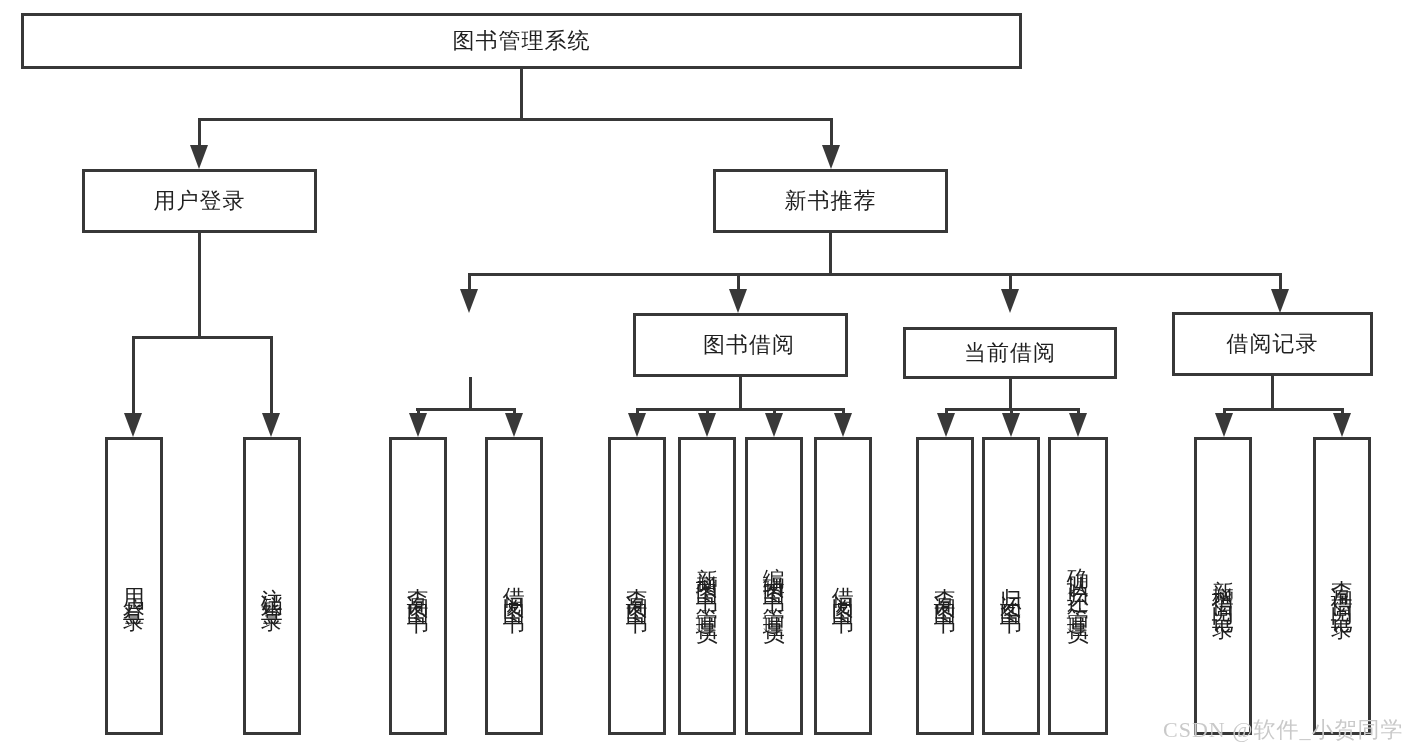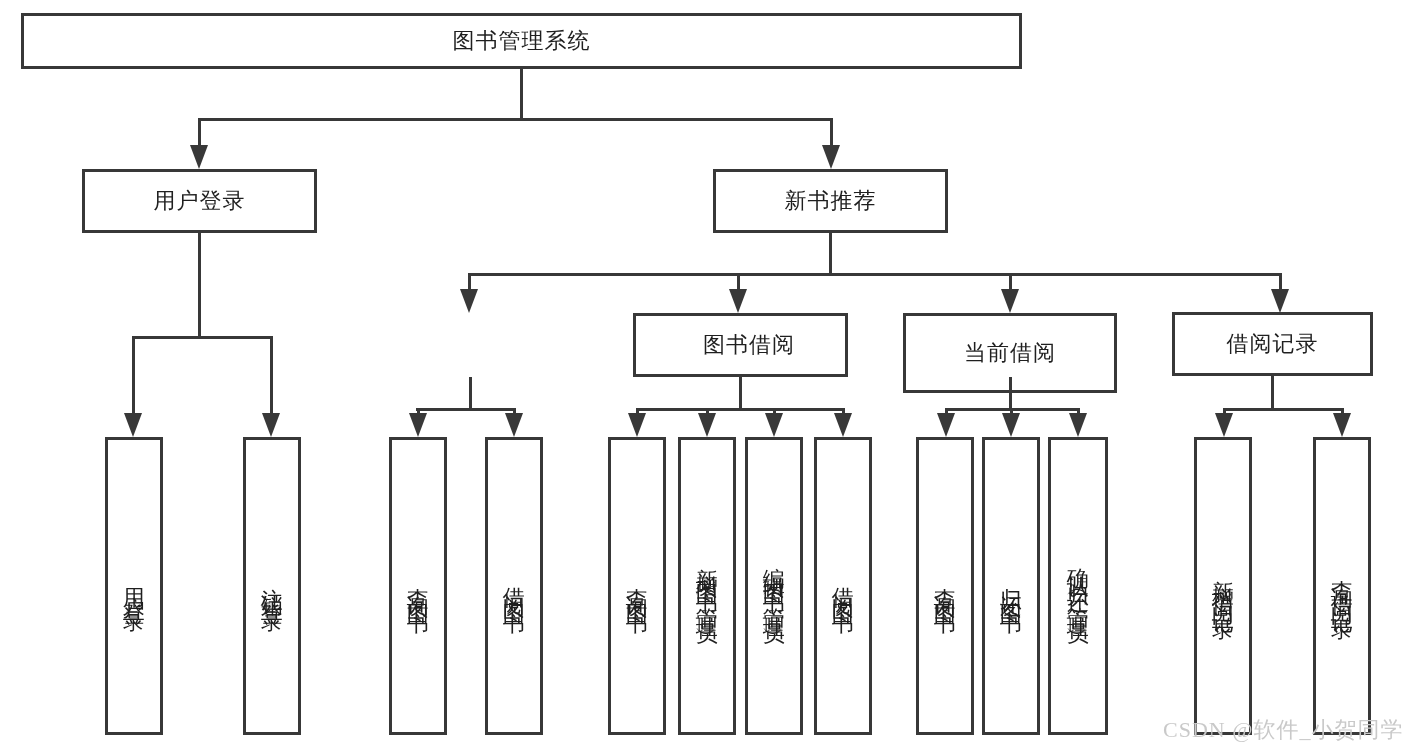--- a/index.html
+++ b/index.html
@@ -69,21 +69,21 @@
   <div class="vline" style="left:737px;top:273px;height:20px;"></div>
   <div class="ahead" style="left:729px;top:289px;"></div>
   <div class="vline" style="left:1009px;top:273px;height:20px;"></div>
   <div class="ahead" style="left:1001px;top:289px;"></div>
   <div class="vline" style="left:1279px;top:273px;height:20px;"></div>
   <div class="ahead" style="left:1271px;top:289px;"></div>
 
   <div class="hbox" style="left:633px;top:313px;width:215px;height:64px;padding-left:17px;">
     <span>图书借阅</span>
   </div>
-  <div class="hbox" style="left:903px;top:313px;width:214px;height:80px;">
+  <div class="hbox" style="left:903px;top:327px;width:214px;height:52px;">
     <span>当前借阅</span>
   </div>
   <div class="hbox" style="left:1172px;top:312px;width:201px;height:64px;">
     <span>借阅记录</span>
   </div>
 
   <div class="vline" style="left:469px;top:377px;height:33px;"></div>
   <div class="hline" style="left:416px;top:408px;width:100px;"></div>
   <div class="vline" style="left:417px;top:408px;height:8px;"></div>
   <div class="ahead" style="left:409px;top:413px;"></div>

